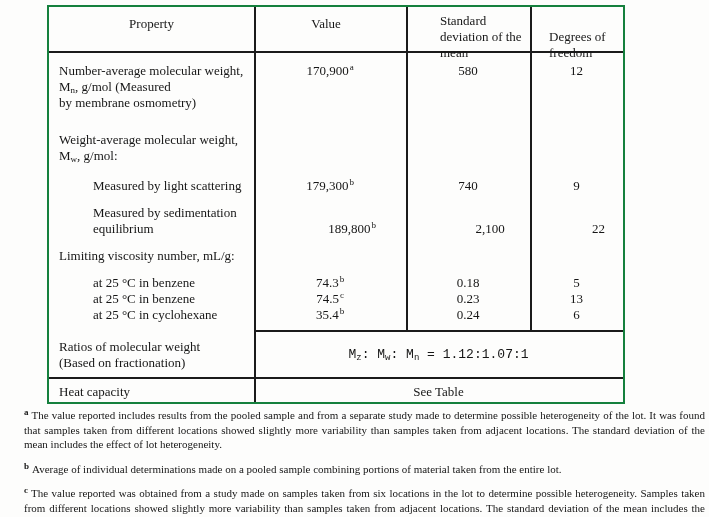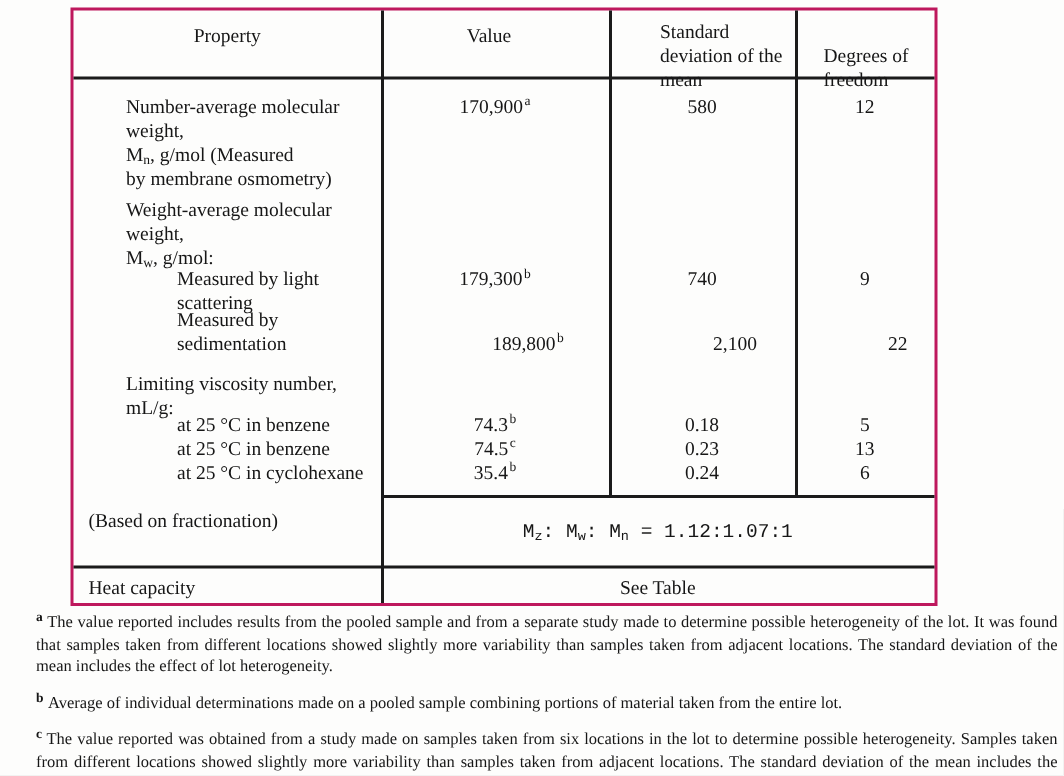--- a/index.html
+++ b/index.html
@@ -3,21 +3,21 @@
 <meta charset="utf-8">
 <style>
   html,body{margin:0;padding:0;background:#e9e9e9;}
   .page{
     position:relative;width:709px;height:517px;background:#fdfdfc;
     font-family:"Liberation Serif", serif;color:#161616;overflow:hidden;
   }
   
   .tbl{
     position:absolute;left:47px;top:5px;width:578px;height:399px;
-    border:2px solid #be185d;box-sizing:border-box;
+    border:2px solid #15803d;box-sizing:border-box;
   }
   .vline{position:absolute;width:2px;background:#1b1b1b;}
   .sep1{left:205px;top:0;height:395px;}
   .sep2{left:357px;top:0;height:323px;}
   .sep3{left:481px;top:0;height:323px;}
   .hline{position:absolute;height:2px;background:#1b1b1b;}
   .hl-header{left:0;right:0;top:44px;}
   .hl-ratios{left:205px;right:0;top:323px;}
   .hl-heat{left:0;right:0;top:370px;}
   
@@ -26,21 +26,21 @@
   .h2{left:205px;top:9px;width:144px;text-align:center;}
   .h3{left:391px;top:6px;width:86px;text-align:left;}
   .h4{left:500px;top:22px;width:76px;text-align:left;}
   
   .tbody{
     position:absolute;left:0;top:46px;width:574px;
     display:grid;grid-template-columns:205px 152px 124px 93px;
     font-size:13px;line-height:16px;
   }
   .tbody > div{box-sizing:border-box;}
-  .lbl{padding-left:10px;margin-left:25px;}
+  .lbl{padding-left:10px;}
   .ind{padding-left:44px;}
   .val,.sd,.df{text-align:center;}
   .rowA{height:72px;padding-top:10px;}
   .rowB{height:32px;}
   .rowC{height:16px;}
   .rowD{height:32px;}
   .rowD.val,.rowD.sd,.rowD.df{padding-top:16px;padding-left:44px;}
   .sp{grid-column:1 / -1;}
   .sp1{height:7px;} .sp2{height:14px;} .sp3{height:11px;}
   .sp4{height:11px;} .sp5{height:11px;}
@@ -106,20 +106,21 @@
 
       <div class="lbl ind rowC">Measured by light scattering</div>
       <div class="val rowC"><span>179,300</span><span class="vs">b</span></div>
       <div class="sd rowC">740</div>
       <div class="df rowC">9</div>
 
       <div class="sp sp3"></div>
 
       <div class="lbl ind rowD">
         <div>Measured by sedimentation</div>
+        <div>equilibrium</div>
       </div>
       <div class="val rowD"><span>189,800</span><span class="vs">b</span></div>
       <div class="sd rowD">2,100</div>
       <div class="df rowD">22</div>
 
       <div class="sp sp4"></div>
 
       <div class="lbl rowC">Limiting viscosity number, mL/g:</div>
       <div class="val rowC"></div>
       <div class="sd rowC"></div>
@@ -139,20 +140,21 @@
 
       <div class="lbl ind rowC">at 25 °C in cyclohexane</div>
       <div class="val rowC"><span>35.4</span><span class="vs">b</span></div>
       <div class="sd rowC">0.24</div>
       <div class="df rowC">6</div>
 
     </div>
 
     <div class="ratios-row">
       <div class="ratios-label">
+        <div>Ratios of molecular weight</div>
         <div>(Based on fractionation)</div>
       </div>
       <div class="ratios-value"><span>M</span><sub>z</sub><span>: M</span><sub>w</sub><span>: M</span><sub>n</sub><span> = 1.12:1.07:1</span></div>
     </div>
 
     <div class="heat-row">
       <div class="heat-label">Heat capacity</div>
       <div class="heat-value">See Table</div>
     </div>
 

